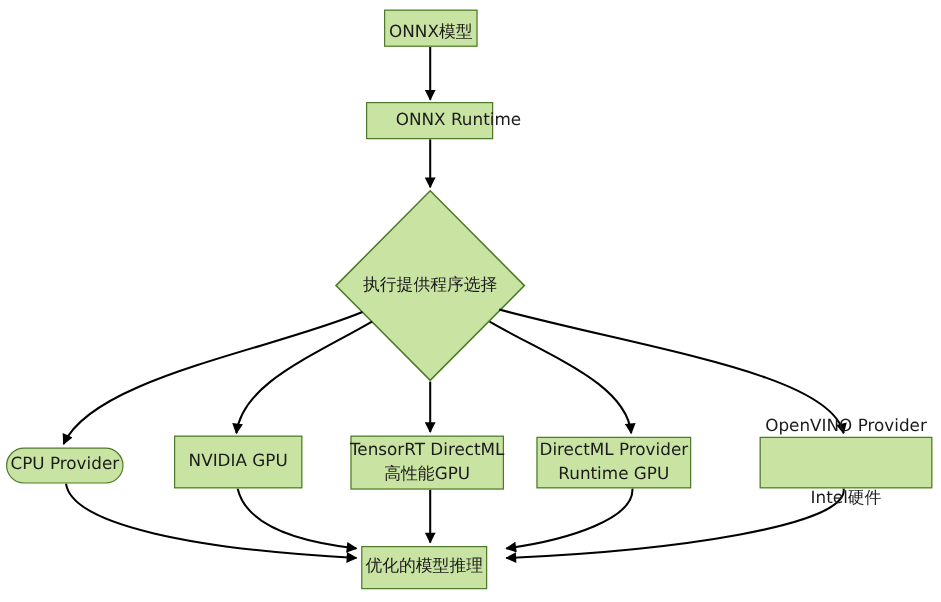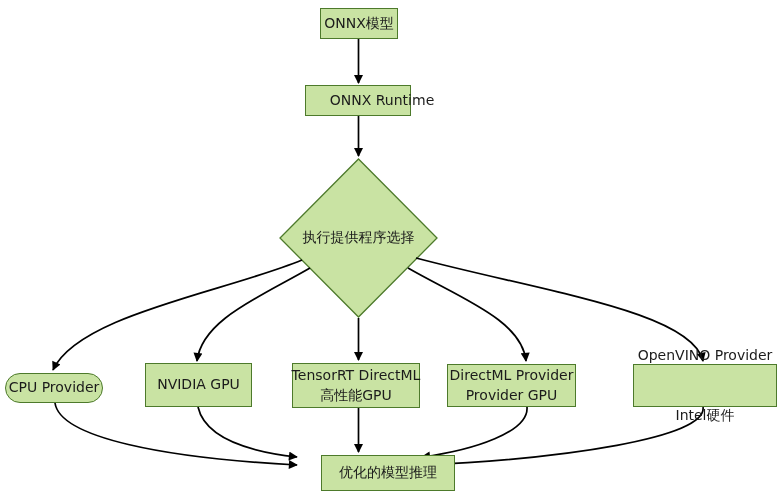--- a/index.html
+++ b/index.html
@@ -20,28 +20,28 @@
     position:absolute;box-sizing:border-box;
     display:flex;flex-direction:column;align-items:center;justify-content:center;
     background:var(--node-fill);border:1px solid var(--node-border);
     color:var(--text);font-size:14px;line-height:1.4;text-align:center;
     white-space:nowrap;
   }
   .diamond-label{
     position:absolute;display:flex;align-items:center;justify-content:center;
     color:var(--text);font-size:14px;text-align:right;white-space:nowrap;
   }
-  #n-model    {left:320px;top:8px;  width:78px; height:31px;}
+  #n-model    {left:320px;top:8px;  width:78px; height:31px;justify-content:flex-end;}
   #n-runtime  {left:305px;top:85px; width:106px;height:31px;padding-left:48px;}
   #n-cpu      {left:5px;  top:373px;width:98px; height:30px;border-radius:15px;}
   #n-cuda     {left:145px;top:363px;width:107px;height:44px;}
   #n-tensorrt {left:292px;top:363px;width:128px;height:45px;}
   #n-directml {left:447px;top:364px;width:129px;height:43px;}
   #n-openvino {left:633px;top:364px;width:144px;height:43px;gap:40px;}
-  #n-optimized{left:301px;top:455px;width:134px;height:36px;margin-left:20px;}
+  #n-optimized{left:301px;top:455px;width:105px;height:36px;}
   #n-decision-label{left:278px;top:224px;width:161px;height:28px;}
 </style>
 </head>
 <body>
 
 <div id="canvas">
 
   <svg id="edge-layer" viewBox="0 0 784 502" xmlns="http://www.w3.org/2000/svg">
     <defs>
       <marker id="arrow" viewBox="0 0 10 10" refX="9" refY="5" markerWidth="11" markerHeight="9" markerUnits="userSpaceOnUse" orient="auto-start-reverse">
@@ -87,21 +87,21 @@
     <span>NVIDIA GPU</span>
   </div>
 
   <div id="n-tensorrt" class="node">
     <span>TensorRT DirectML</span>
     <span>高性能GPU</span>
   </div>
 
   <div id="n-directml" class="node">
     <span>DirectML Provider</span>
-    <span>Provider GPU</span>
+    <span>Runtime GPU</span>
   </div>
 
   <div id="n-openvino" class="node">
     <span>OpenVINO Provider</span>
     <span>Intel硬件</span>
   </div>
 
   <div id="n-optimized" class="node">
     <span>优化的模型推理</span>
   </div>

